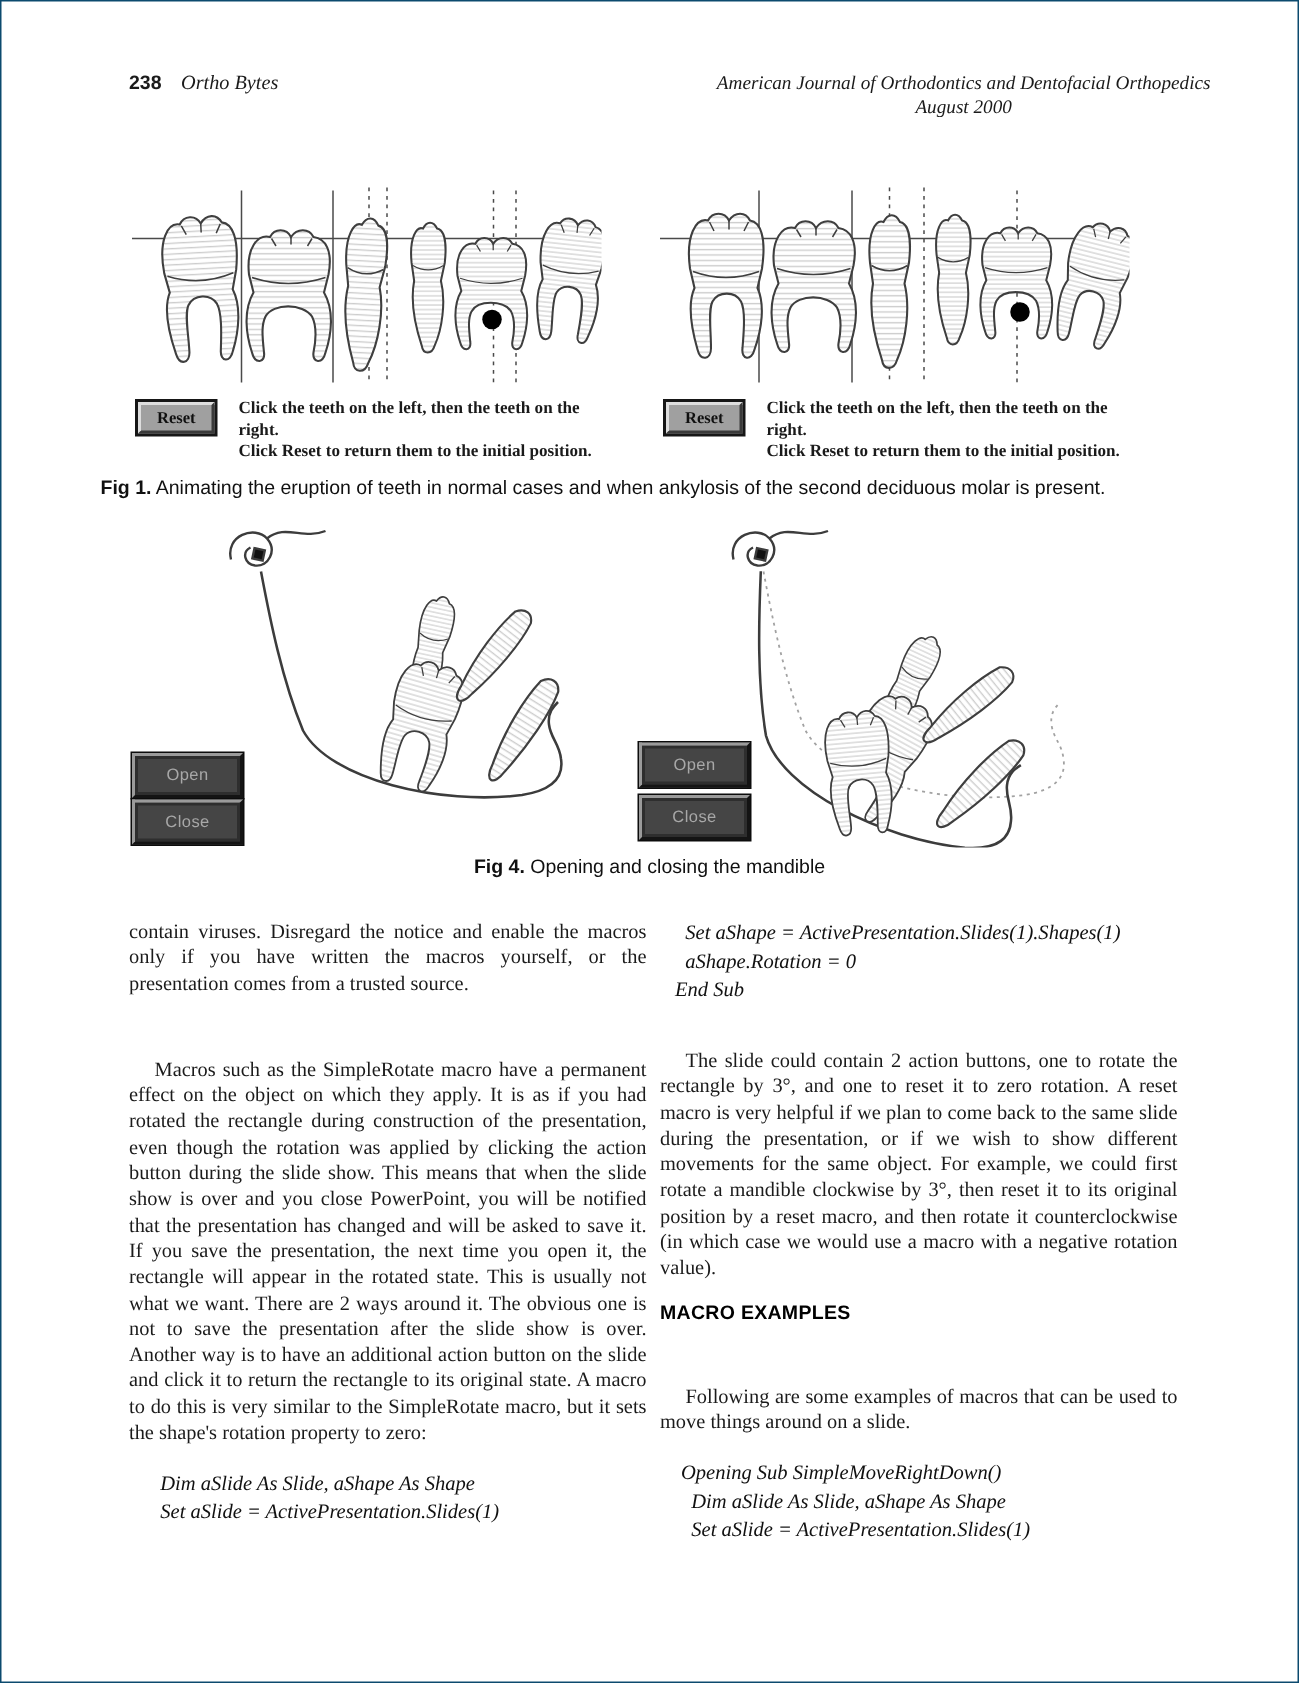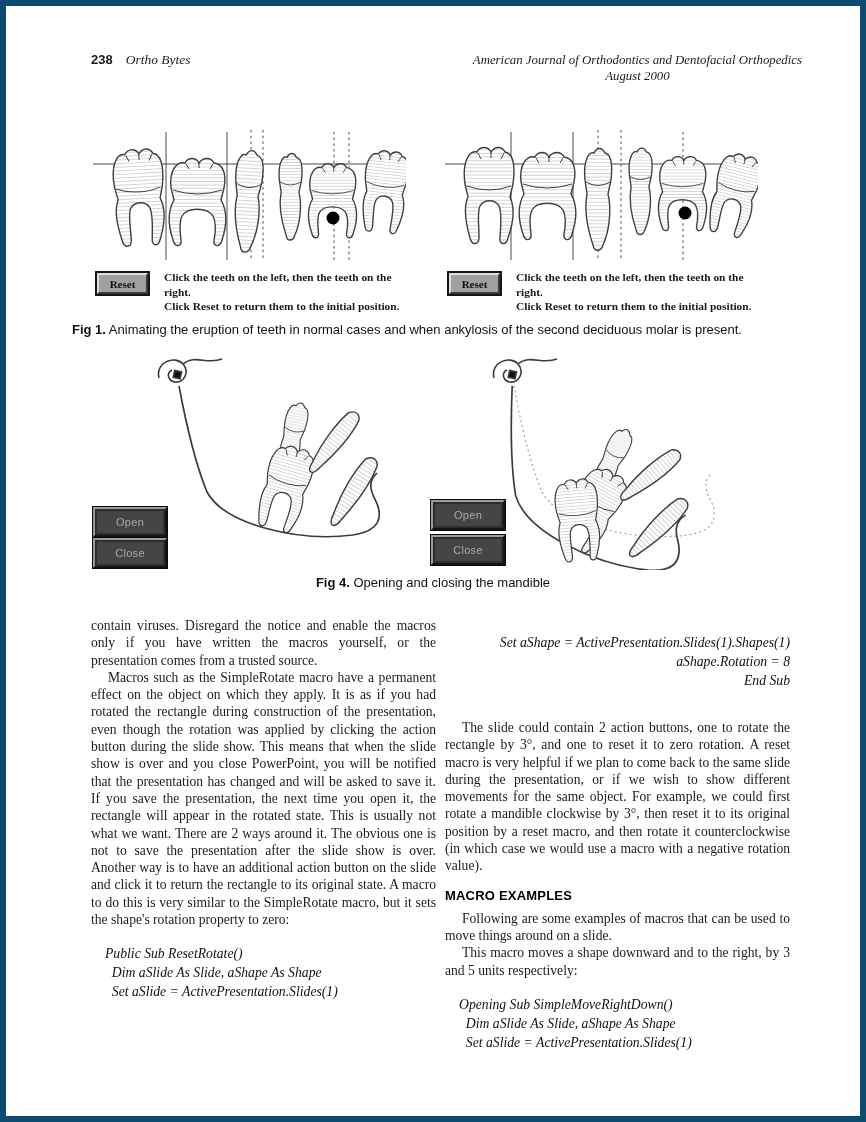--- a/index.html
+++ b/index.html
@@ -1,19 +1,19 @@
 <!DOCTYPE html>
 <html><head>
 <meta charset="utf-8">
 <style>
   html,body{margin:0;padding:0;background:#9a9a9a;}
   .page{
     position:relative;width:866px;height:1122px;background:#ffffff;
     font-family:"Liberation Serif",serif;color:#1b1b1b;overflow:hidden;
-    border:6px solid #0c4a6e;box-sizing:border-box;margin:0 auto;
+    border:1px solid #0c4a6e;box-sizing:border-box;margin:0 auto;
   }
   
   .header{position:absolute;top:46px;left:85px;right:58px;display:flex;justify-content:space-between;align-items:flex-start;}
   .h-left{font-size:13.5px;white-space:nowrap;}
   .pgnum{font-family:"Liberation Sans",sans-serif;font-weight:bold;font-style:normal;font-size:13px;margin-right:13px;}
   .section{font-style:italic;}
   .h-right{text-align:center;font-style:italic;font-size:12.8px;line-height:16px;}
   
   .fig3-panel{position:absolute;top:112px;width:318px;}
   .fig3-svg{display:block;}
@@ -39,26 +39,26 @@
     color:#a8a8a8;font-family:"Liberation Sans",sans-serif;font-size:11px;
     display:flex;align-items:center;justify-content:center;letter-spacing:.3px;
   }
   
   .refline{stroke:#4a4a4a;stroke-width:1;}
   .refdash{stroke:#4a4a4a;stroke-width:1;stroke-dasharray:2.5,3.2;}
   
   .columns{position:absolute;top:611px;left:85px;width:699px;display:flex;gap:9px;}
   .col{width:345px;}
   .body-p{margin:0;font-size:13.6px;line-height:17.3px;text-align:justify;}
-  .indent{text-indent:17px;}
+  .indent{text-indent:17px;margin-top:40px;}
   .code{
     font-style:italic;white-space:pre-wrap;font-size:13.7px;line-height:19px;
     margin:16px 0 0 14px;color:#111;
   }
-  .code-first{margin-top:16px;margin-left:10px;text-align:right;}
+  .code-first{margin-top:0;margin-left:10px;}
   .gap-top{margin-top:29px;}
   h3.macro{
     font-family:"Liberation Sans",sans-serif;font-size:13px;color:#000;
     margin:13px 0 7px 0;letter-spacing:.2px;
   }
 </style>
 </head>
 <body>
 
 <div class="page">
@@ -205,25 +205,24 @@
     <div class="btn3d" style="left:5px;top:148px;">Open</div>
     <div class="btn3d" style="left:5px;top:183px;">Close</div>
   </div>
 
   <div class="fig-caption" id="cap4"><span class="cap-label">Fig 4.</span><span> Opening and closing the mandible</span></div>
 
   <div class="columns">
     <div class="col">
       <p class="body-p">contain viruses. Disregard the notice and enable the macros only if you have written the macros yourself, or the presentation comes from a trusted source.</p>
       <p class="body-p indent">Macros such as the SimpleRotate macro have a permanent effect on the object on which they apply. It is as if you had rotated the rectangle during construction of the presentation, even though the rotation was applied by clicking the action button during the slide show. This means that when the slide show is over and you close PowerPoint, you will be notified that the presentation has changed and will be asked to save it. If you save the presentation, the next time you open it, the rectangle will appear in the rotated state. This is usually not what we want. There are 2 ways around it. The obvious one is not to save the presentation after the slide show is over. Another way is to have an additional action button on the slide and click it to return the rectangle to its original state. A macro to do this is very similar to the SimpleRotate macro, but it sets the shape's rotation property to zero:</p>
-      <div class="code"><div>Public Sub ResetRotate()</div><div>  Dim aSlide As Slide, aShape As Shape</div><div>  Set aSlide = ActivePresentation.Slides(1)</div></div>
+      <div class="code"><div>  Dim aSlide As Slide, aShape As Shape</div><div>  Set aSlide = ActivePresentation.Slides(1)</div></div>
     </div>
     <div class="col">
-      <div class="code code-first"><div>  Set aShape = ActivePresentation.Slides(1).Shapes(1)</div><div>  aShape.Rotation = 8</div><div>End Sub</div></div>
+      <div class="code code-first"><div>  Set aShape = ActivePresentation.Slides(1).Shapes(1)</div><div>  aShape.Rotation = 0</div><div>End Sub</div></div>
       <p class="body-p indent gap-top">The slide could contain 2 action buttons, one to rotate the rectangle by 3°, and one to reset it to zero rotation. A reset macro is very helpful if we plan to come back to the same slide during the presentation, or if we wish to show different movements for the same object. For example, we could first rotate a mandible clockwise by 3°, then reset it to its original position by a reset macro, and then rotate it counterclockwise (in which case we would use a macro with a negative rotation value).</p>
       <h3 class="macro">MACRO EXAMPLES</h3>
       <p class="body-p indent">Following are some examples of macros that can be used to move things around on a slide.</p>
-      <p class="body-p indent">This macro moves a shape downward and to the right, by 3 and 5 units respectively:</p>
       <div class="code"><div>Opening Sub SimpleMoveRightDown()</div><div>  Dim aSlide As Slide, aShape As Shape</div><div>  Set aSlide = ActivePresentation.Slides(1)</div></div>
     </div>
   </div>
 
 </div>
 
 </body></html>

